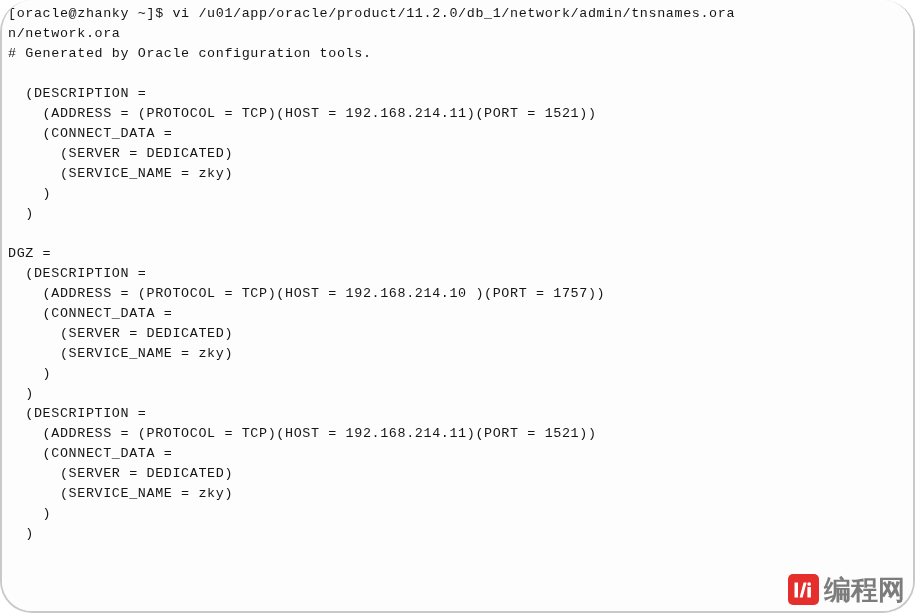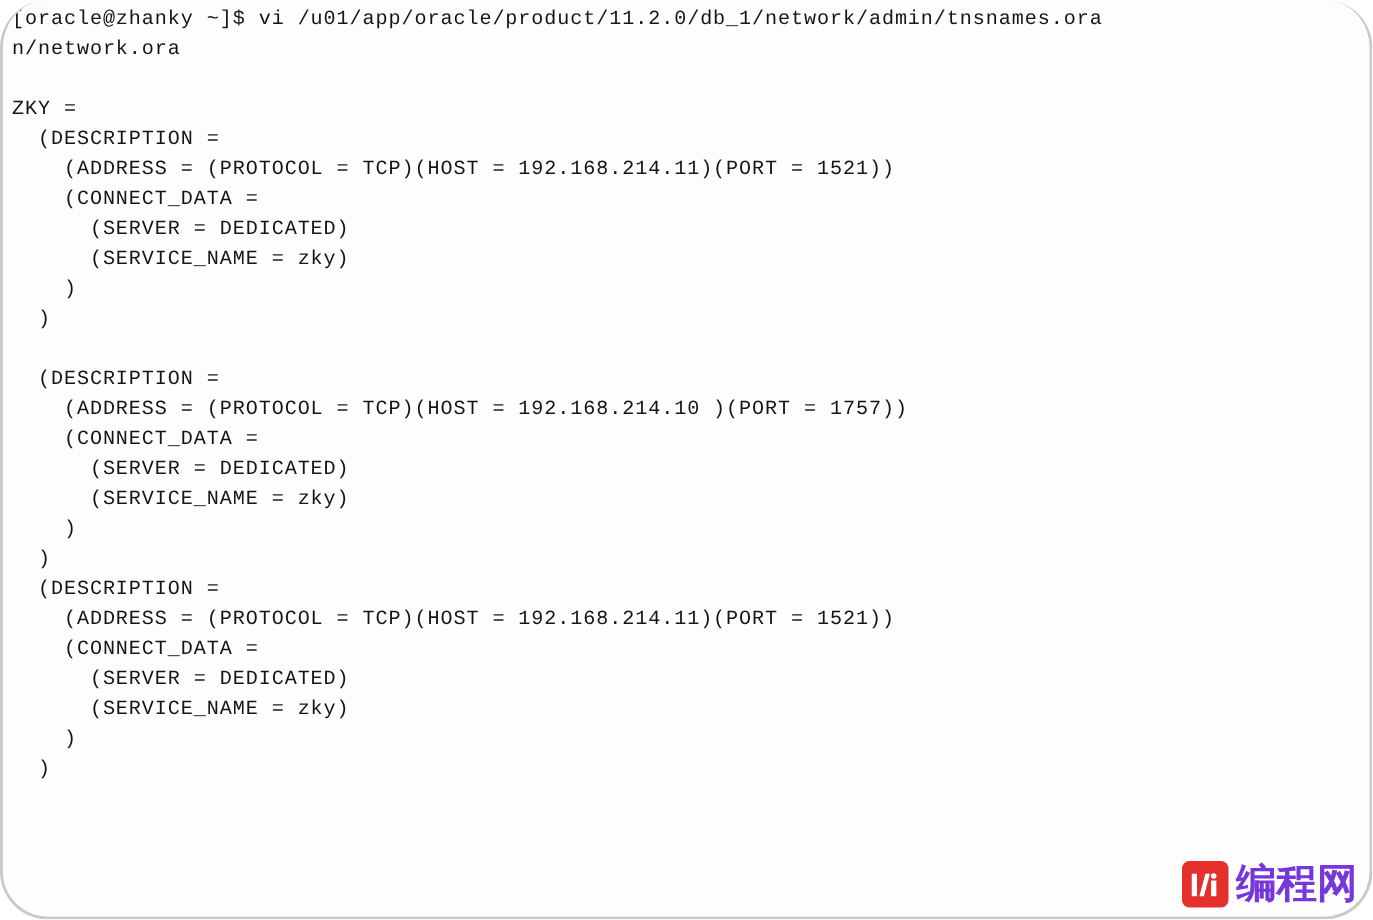--- a/index.html
+++ b/index.html
@@ -70,44 +70,45 @@
     align-items: center;
     justify-content: center;
   }
   #watermark .wm-logo svg {
     display: block;
   }
   #watermark .wm-text {
     font-family: "DejaVu Sans", "Liberation Sans", sans-serif;
     font-size: 27px;
     font-weight: 700;
-    color: #6d28d9;
+    color: #737373;
     line-height: 1;
     letter-spacing: 0px;
   }
 </style>
 </head>
 <body>
 
 <div id="terminal">
 
   <div id="screen" style="background: rgb(253, 253, 253); color: rgb(21, 21, 21);">
 
   <div class="line">[oracle@zhanky ~]$ vi /u01/app/oracle/product/11.2.0/db_1/network/admin/tnsnames.ora</div>
       <div class="line">n/network.ora</div>
+      <div class="line"># Generated by Oracle configuration tools.</div>
       <div class="line blank"></div>
-      <div class="line">ZKY =</div>
       <div class="line">  (DESCRIPTION =</div>
       <div class="line">    (ADDRESS = (PROTOCOL = TCP)(HOST = 192.168.214.11)(PORT = 1521))</div>
       <div class="line">    (CONNECT_DATA =</div>
       <div class="line">      (SERVER = DEDICATED)</div>
       <div class="line">      (SERVICE_NAME = zky)</div>
       <div class="line">    )</div>
       <div class="line">  )</div>
       <div class="line blank"></div>
+      <div class="line">DGZ =</div>
       <div class="line">  (DESCRIPTION =</div>
       <div class="line">    (ADDRESS = (PROTOCOL = TCP)(HOST = 192.168.214.10 )(PORT = 1757))</div>
       <div class="line">    (CONNECT_DATA =</div>
       <div class="line">      (SERVER = DEDICATED)</div>
       <div class="line">      (SERVICE_NAME = zky)</div>
       <div class="line">    )</div>
       <div class="line">  )</div>
       <div class="line">  (DESCRIPTION =</div>
       <div class="line">    (ADDRESS = (PROTOCOL = TCP)(HOST = 192.168.214.11)(PORT = 1521))</div>
       <div class="line">    (CONNECT_DATA =</div>

